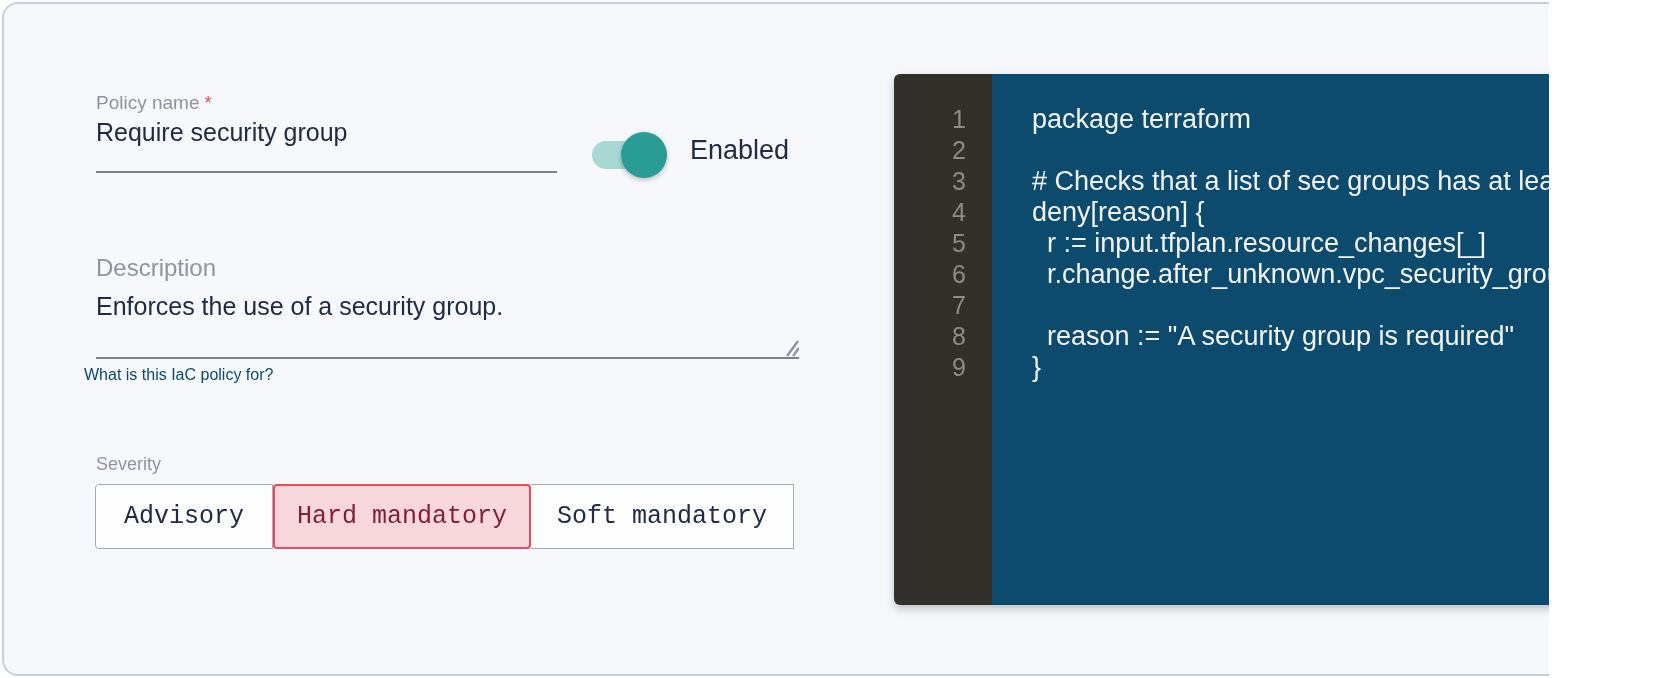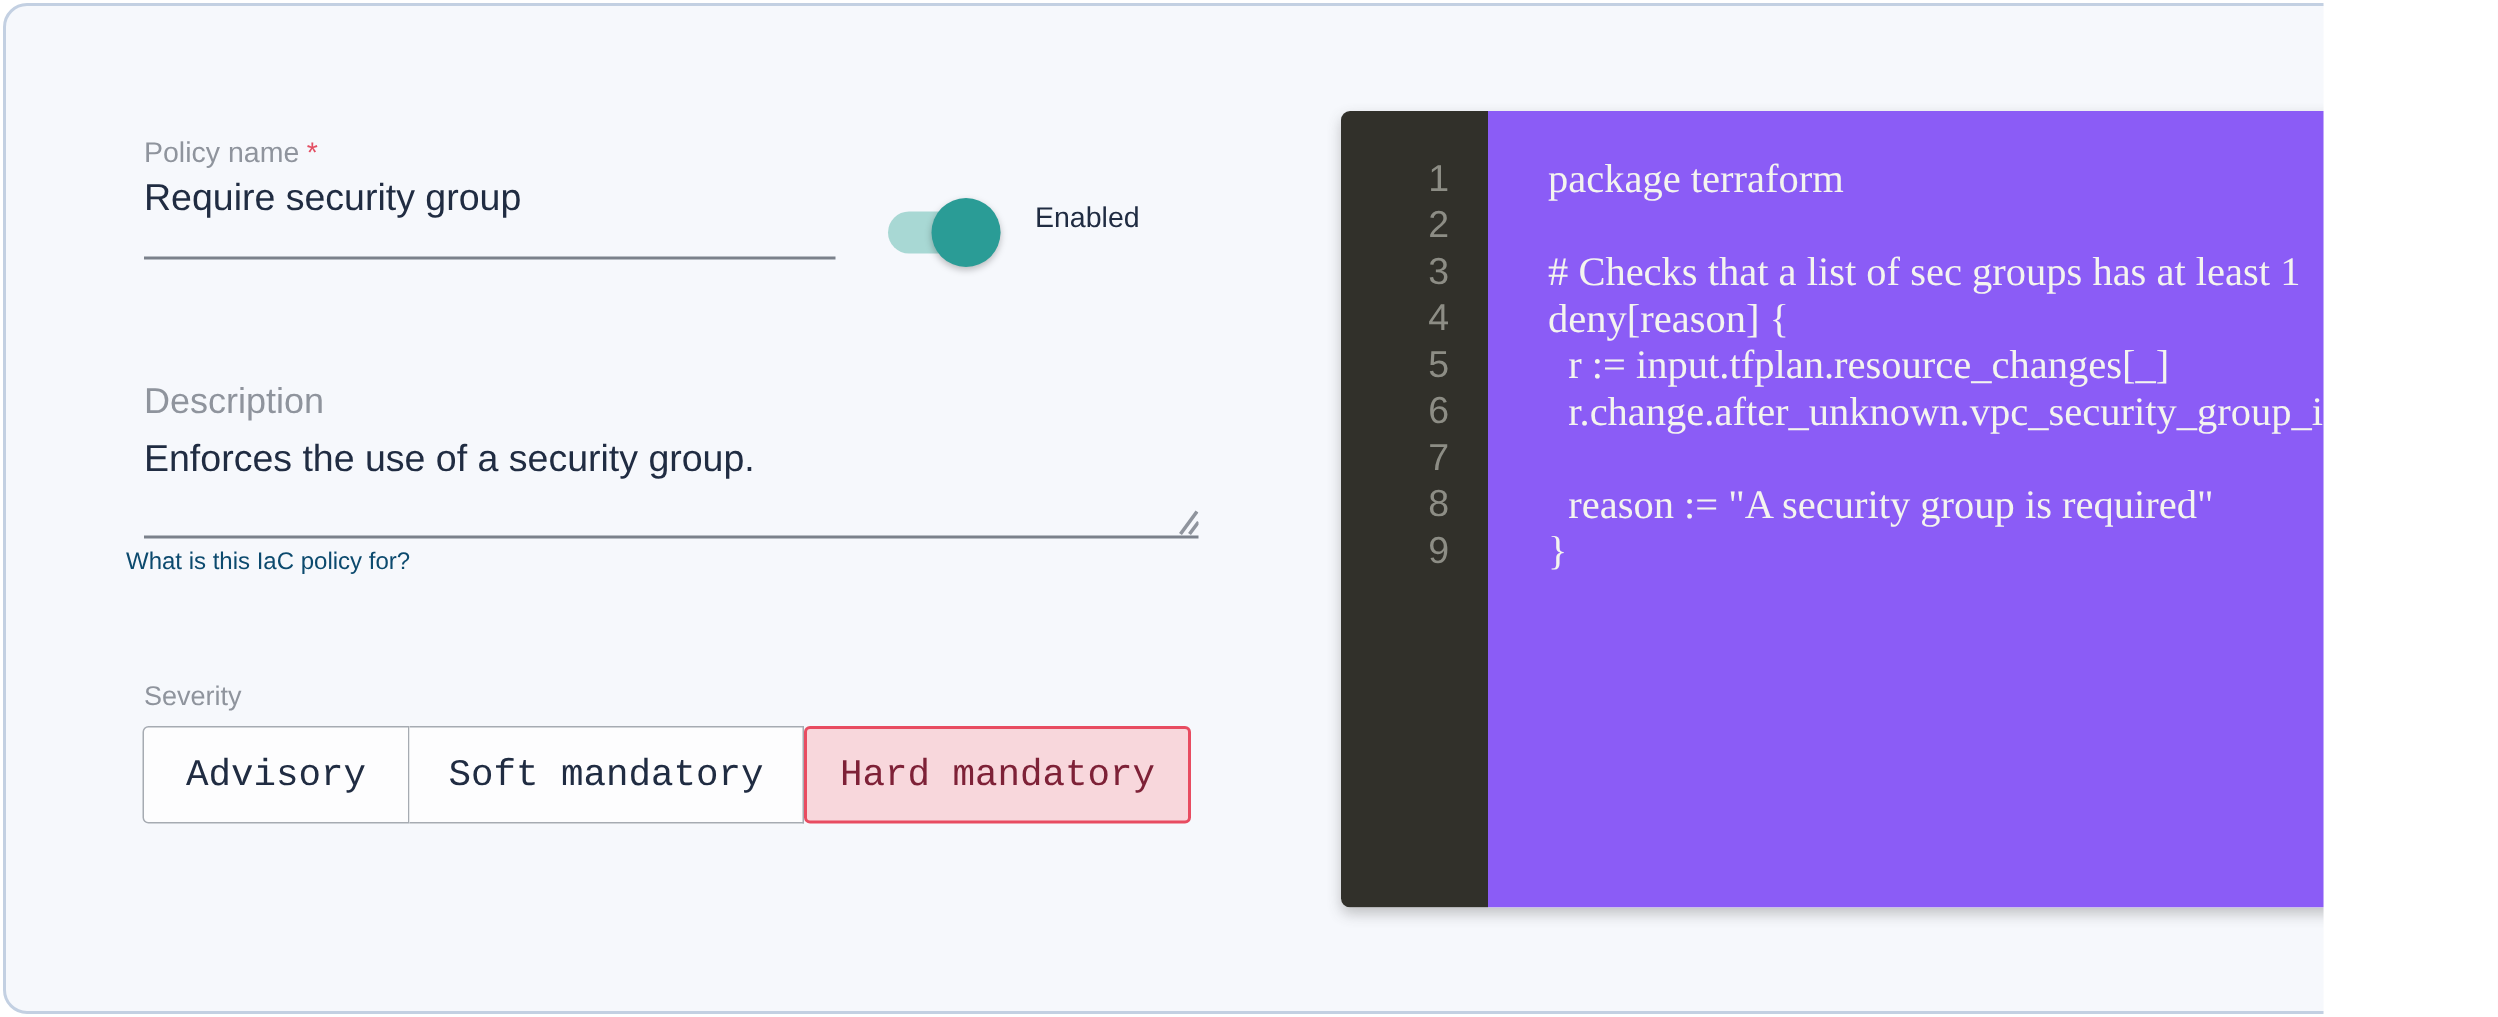--- a/index.html
+++ b/index.html
@@ -28,21 +28,21 @@
 
   .helper { position: absolute; left: 80px; top: 362px; font-size: 16px; color: #0c4a6e; }
 
   .grip { position: absolute; left: 775px; top: 335px; width: 20px; height: 18px; }
 
   
   .switch { position: absolute; left: 588px; top: 122px; width: 80px; height: 58px; cursor: pointer; }
   .switch-track { position: absolute; left: 0; top: 15px; width: 75px; height: 28px; border-radius: 14px; background: #a8d8d4; }
   .switch-knob  { position: absolute; left: 29px; top: 6px; width: 46px; height: 46px; border-radius: 50%;
                   background: #2a9c96; box-shadow: 0 2px 5px rgba(0,0,0,0.25); }
-  .switch-label { position: absolute; left: 686px; top: 131px; font-size: 19px; color: #202c42; }
+  .switch-label { position: absolute; left: 686px; top: 131px; font-size: 27px; color: #202c42; }
 
   
   .seg-group { position: absolute; left: 91px; top: 480px; height: 65px; display: flex; }
   .seg-btn {
     height: 65px; display: flex; align-items: center; justify-content: center;
     background: #fdfdfe; border: 1px solid #a6abb2; color: #202c42;
     font-family: Liberation Mono, monospace; font-size: 25px; cursor: pointer;
   }
   .seg-btn.first  { width: 178px; border-radius: 4px 0 0 4px; }
   .seg-btn.middle { width: 263px; border-left: none; }
@@ -56,22 +56,22 @@
     position: absolute; left: 890px; top: 70px; width: 763px; height: 531px;
     border-radius: 6px; overflow: hidden; display: flex;
     box-shadow: 0 4px 9px rgba(70,70,70,0.30);
   }
   .gutter {
     width: 98px; background: #31302a; color: #8d8d85;
     font-size: 25px; line-height: 31px; text-align: right;
     padding: 30px 26px 0 0; flex-shrink: 0;
   }
   .code-area {
-    flex: 1; background: #8b5cf6; color: #f4f4ef;
-    font-family: Liberation Serif, serif; font-size: 27px; line-height: 31px;
+    flex: 1; background: #0c4a6e; color: #f4f4ef;
+    font-family: Liberation Sans, sans-serif; font-size: 27px; line-height: 31px;
     padding: 30px 0 0 40px; white-space: pre; overflow: hidden; cursor: text;
   }
   .code-line { height: 31px; }
 </style>
 </head>
 <body>
 
 <div class="canvas">
   <div class="card">
 
@@ -92,22 +92,22 @@
     <div class="underline ul-desc"></div>
     <svg class="grip" viewBox="0 0 20 18">
       <line x1="8" y1="17" x2="19" y2="2" stroke="#8f949d" stroke-width="2.4"></line>
       <line x1="14" y1="17" x2="20" y2="9" stroke="#8f949d" stroke-width="2.4"></line>
     </svg>
     <div class="helper">What is this IaC policy for?</div>
 
     <div class="field-label lbl-severity">Severity</div>
     <div class="seg-group">
       <button class="seg-btn first">Advisory</button>
+      <button class="seg-btn last selected">Hard mandatory</button>
       <button class="seg-btn middle">Soft mandatory</button>
-      <button class="seg-btn last selected">Hard mandatory</button>
     </div>
 
     <div class="code-panel">
       <div class="gutter">
           <div class="code-line">1</div>
           <div class="code-line">2</div>
           <div class="code-line">3</div>
           <div class="code-line">4</div>
           <div class="code-line">5</div>
           <div class="code-line">6</div>

